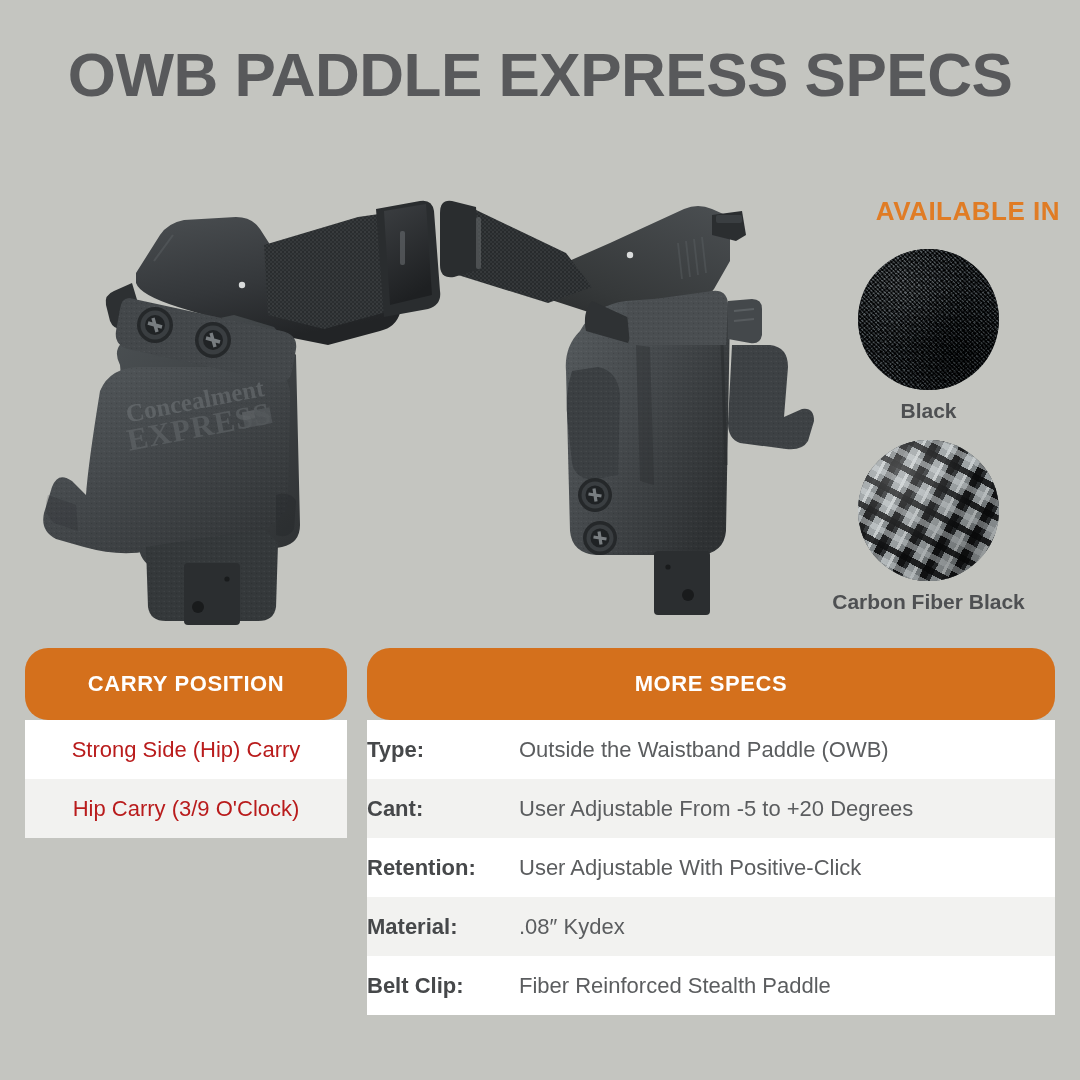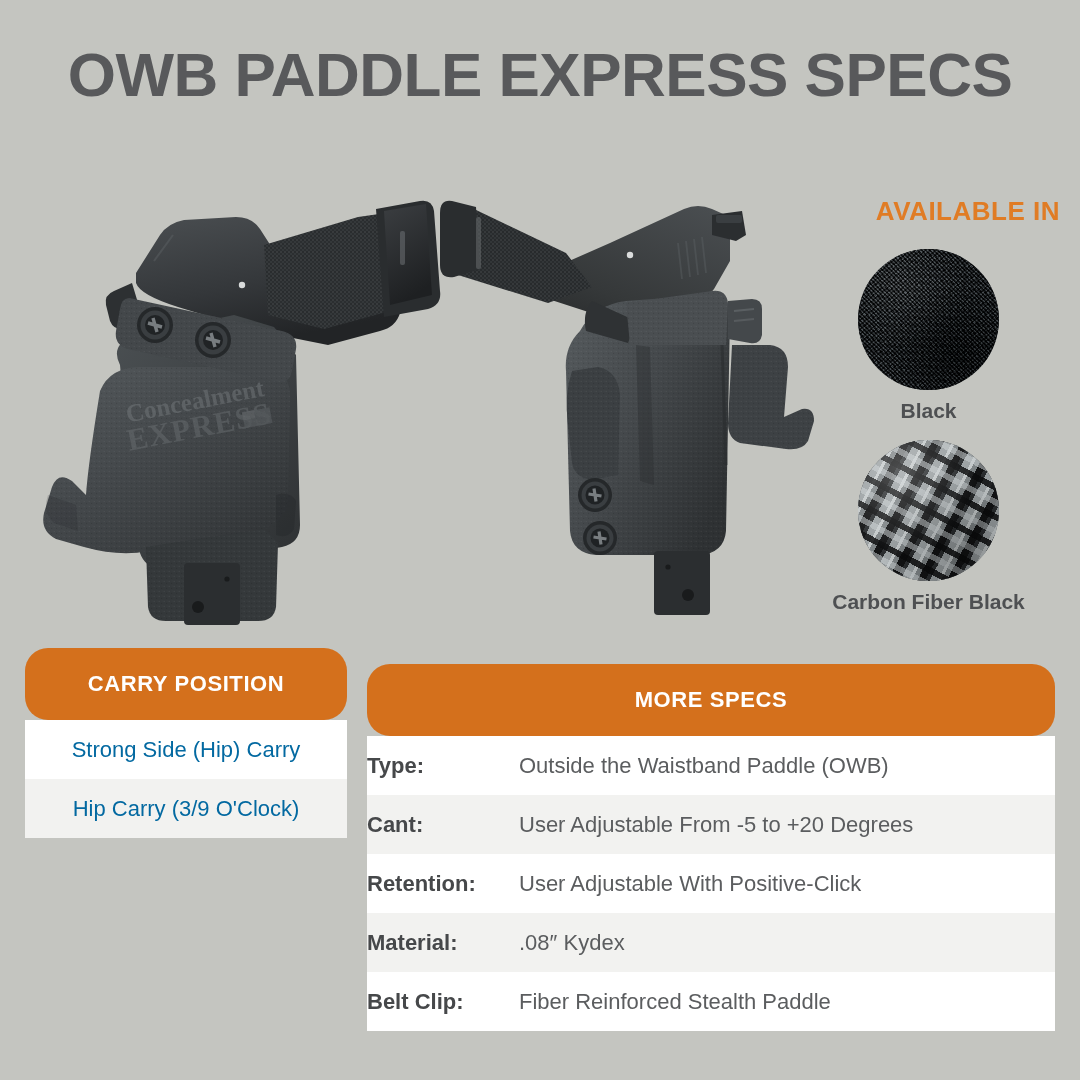--- a/index.html
+++ b/index.html
@@ -89,37 +89,37 @@
   
   .holster-stage { position:absolute; top:195px; left:0; width:1080px; height:430px; }
   .holster { position:absolute; }
   #holster-left  { left:28px;  top:0;  width:430px; height:430px; }
   #holster-right { left:440px; top:0;  width:400px; height:430px; }
   .holster svg { width:100%; height:100%; display:block; }
 
   
   .tbl { position:absolute; }
   #carry-table { left:25px;  top:648px; width:322px; }
-  #specs-table { left:367px; top:664px; width:688px; }
+  #specs-table { left:367px; top:648px; width:688px; }
 
   .tbl-head {
     background:#d4701c; color:#ffffff;
     font-size:22px; font-weight:bold; letter-spacing:0.6px;
     text-align:center;
     height:72px; line-height:72px;border-radius:23px;
   }
   .row {
     height:59px; display:flex; align-items:center;
     background:#ffffff;
     font-size:22px; color:#58595b;
   }
   .row.alt { background:#f2f2f0; }
 
   #carry-table .row { justify-content:center; }
-  #carry-table .row .cell { font-size:22px; color:#0369a1; }
+  #carry-table .row .cell { font-size:22px; color:#b91c1c; }
 
   #specs-table .row { }
   #specs-table .lbl {
     font-weight:bold; color:#46484a; font-size:22px;
     min-width:152px; flex:0 0 auto;
   }
   #specs-table .val { color:#5b5d5f; font-size:22px; }
 </style>
 </head>
 <body>

